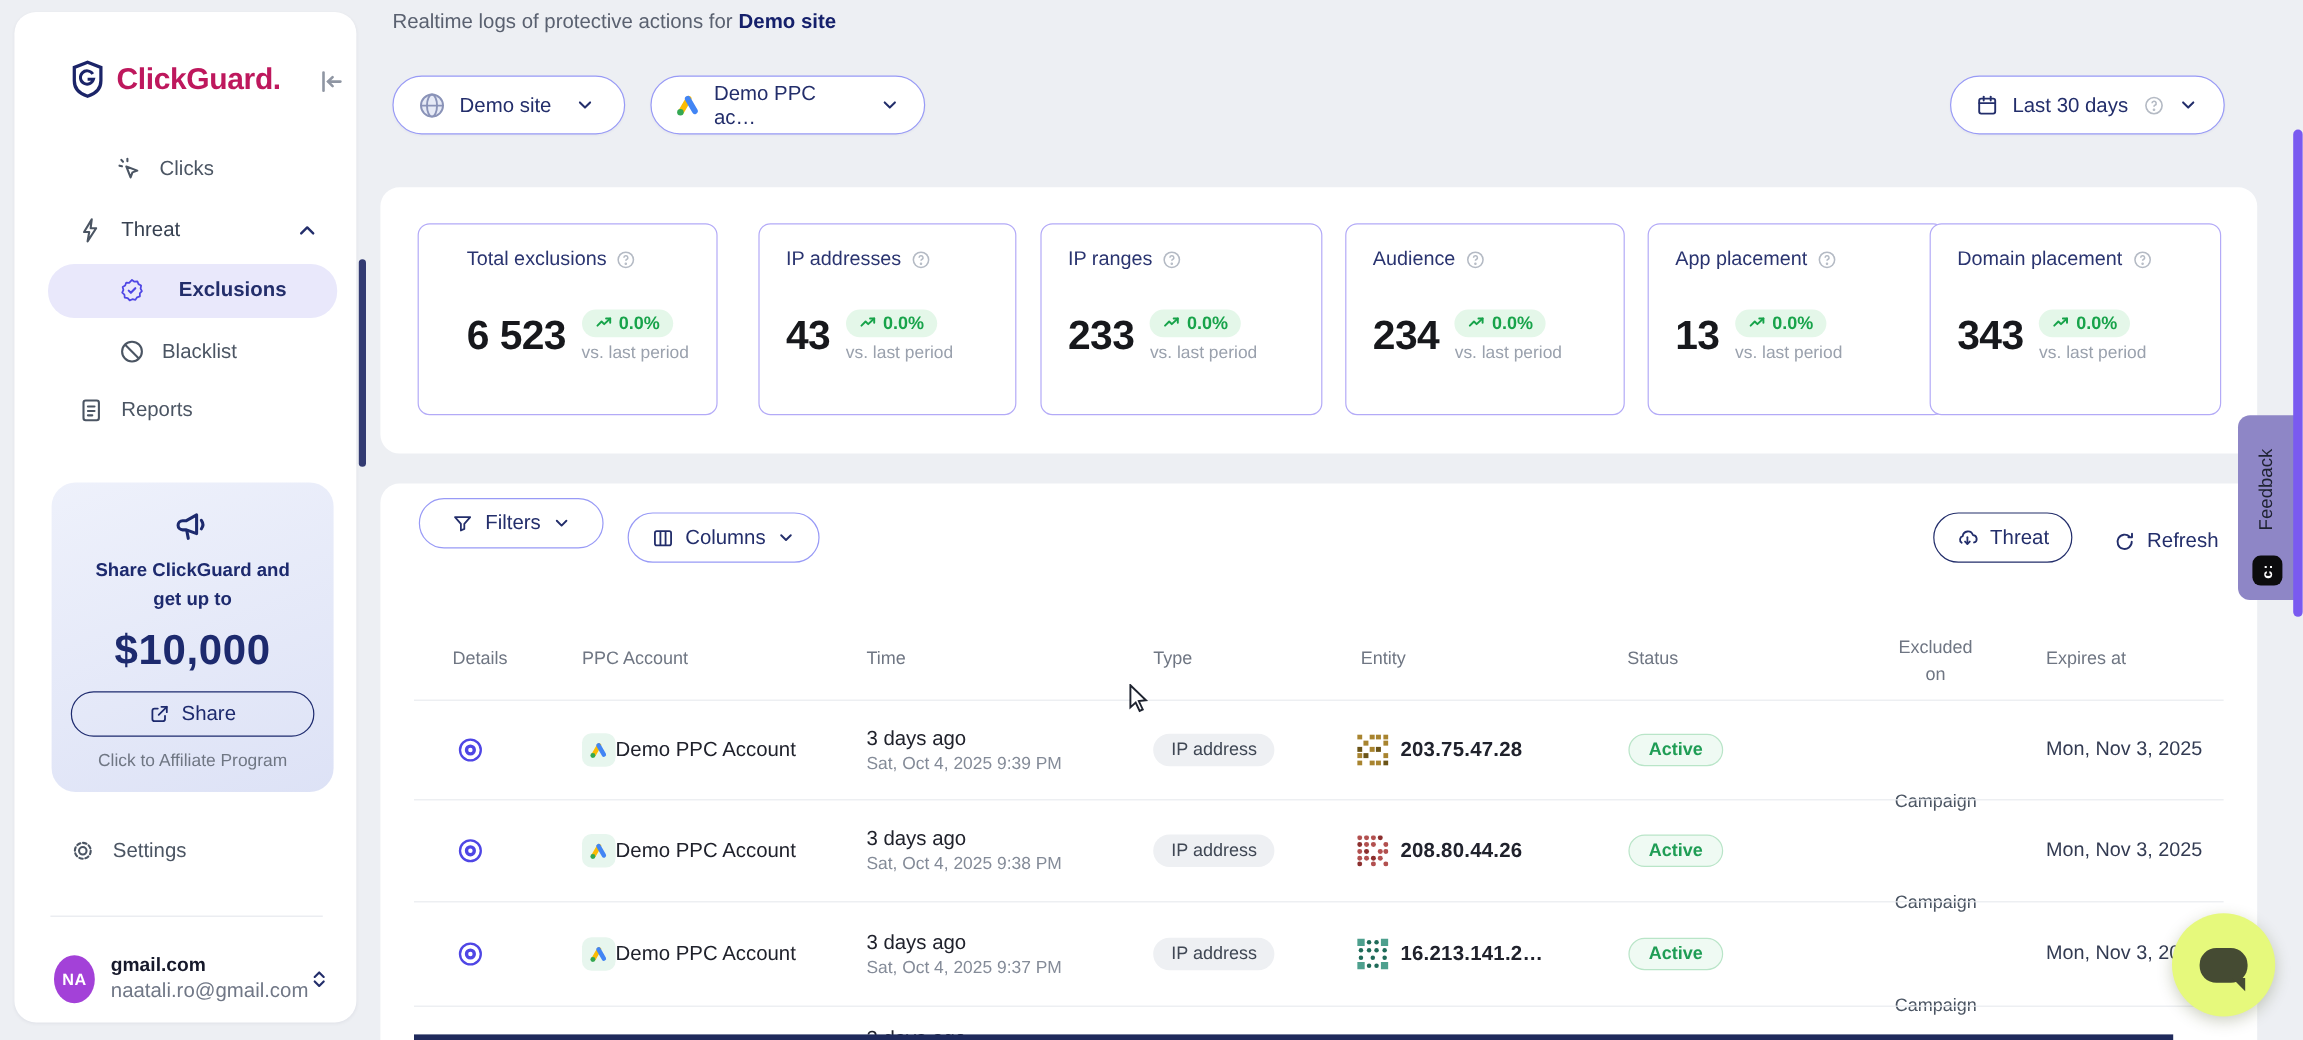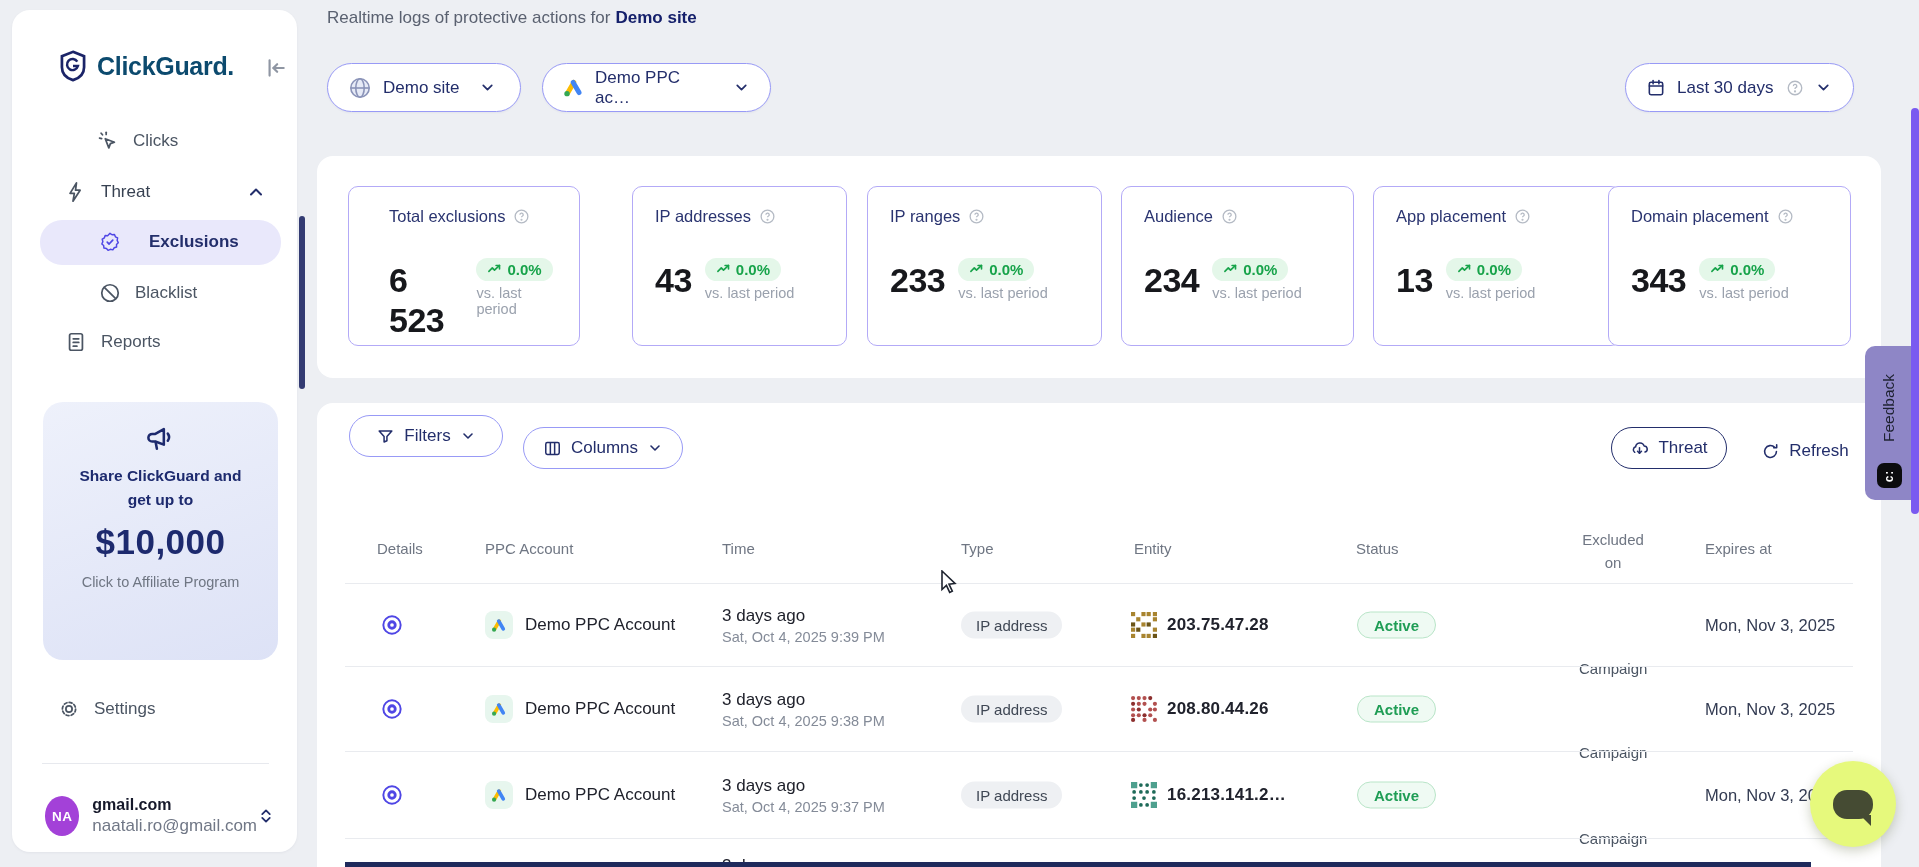--- a/index.html
+++ b/index.html
@@ -3,21 +3,21 @@
 <meta charset="utf-8">
 <style>
   * { margin:0; padding:0; box-sizing:border-box; }
   html,body { width:1919px; height:867px; overflow:hidden; }
   body { background:#edeff3; font-family:"Liberation Sans", sans-serif; position:relative; color:#1f2937; }
   .abs { position:absolute; }
 
   
   .sidebar { left:12px; top:10px; width:285px; height:842px; background:#fff; border-radius:18px; box-shadow:0 1px 3px rgba(20,25,60,.05); }
   .logo-row { position:absolute; left:46px; top:40px; display:flex; align-items:center; gap:9px; }
-  .logo-text { font-size:25px; font-weight:bold; color:#0c4a6e; letter-spacing:-.3px; }
+  .logo-text { font-size:25px; font-weight:bold; color:#be185d; letter-spacing:-.3px; }
   .collapse-btn { position:absolute; left:250px; top:45px; width:26px; height:26px; color:#8f96a3; cursor:pointer; }
   .nav-item { position:absolute; display:flex; align-items:center; gap:14px; font-size:17px; color:#4b5563; cursor:pointer; }
   .nav-item .nicon { width:22px; height:22px; flex:0 0 22px; color:#4b5563; }
   .nav-active-pill { position:absolute; left:28px; top:210px; width:241px; height:45px; background:#e9e8fb; border-radius:22px; }
   .nav-exclusions { color:#232e6b; font-weight:bold; }
   .nav-exclusions .nicon { color:#4f46e5; }
   .threat-chevron { position:absolute; left:234px; top:172px; width:20px; height:20px; color:#232e6b; }
   .side-scroll-thumb { position:absolute; left:287px; top:206px; width:6px; height:173px; background:#333b72; border-radius:3px; }
 
   .promo-card { position:absolute; left:31px; top:392px; width:235px; height:258px; border-radius:20px;
@@ -70,21 +70,21 @@
   .btn-filters { left:32px; top:12px; width:154px; }
   .btn-columns { left:206px; top:24px; width:160px; }
   .btn-export  { left:1294px; top:24px; width:116px; border:1.6px solid #232e6b; }
   .btn-refresh { left:1428px; top:27px; width:120px; border:none; box-shadow:none; }
 
   .th { position:absolute; font-size:15px; color:#6f7683; }
   .row-divider { position:absolute; left:28px; width:1508px; height:1px; background:#e9ebef; }
   .trow { position:absolute; left:0; width:1564px; height:85px; }
   .cell { position:absolute; top:50%; transform:translateY(-50%); }
   .eye-btn { width:26px; height:26px; color:#4f46e5; cursor:pointer; }
-  .ppc-cell { display:flex; align-items:center; gap:12px; }
+  .ppc-cell { display:flex; align-items:center; gap:0; }
   .ppc-badge { width:28px; height:28px; border-radius:8px; background:#e7f6ee; display:flex; align-items:center; justify-content:center; }
   .ppc-name { font-size:17px; color:#20222c; font-weight:500; }
   .time-rel { font-size:17px; color:#20222c; font-weight:500; }
   .time-abs { font-size:14.5px; color:#848b98; margin-top:3px; }
   .type-pill { background:#eef0f3; border-radius:15px; padding:5px 15px; font-size:15px; color:#3f4754; display:inline-block; }
   .entity-cell { display:flex; align-items:center; gap:10px; }
   .entity-text { font-size:17px; font-weight:bold; color:#20222c; letter-spacing:.2px; }
   .status-pill { border:1.4px solid #b9e5c8; background:#effaf3; color:#1f9d55; font-size:15px; font-weight:bold;
     border-radius:16px; padding:4px 16px; display:inline-block; }
   .excluded-cell { font-size:15px; color:#4b5563;margin-top:43px; }
@@ -200,20 +200,30 @@
     <div class="promo-icon">
       <svg viewBox="0 0 24 24" fill="none" stroke="currentColor" stroke-width="1.8" stroke-linecap="round" stroke-linejoin="round" width="34" height="34">
         <path d="M14 5v11l-6-2.2H5.8a2.7 2.7 0 0 1 0-5.4H8L14 5z"></path>
         <path d="M8.2 14.2l.9 4.6"></path>
         <path d="M16.8 8.2a4.2 4.2 0 0 1 0 5"></path>
       </svg>
     </div>
     <div class="promo-line">Share ClickGuard and</div>
     <div class="promo-line">get up to</div>
     <div class="promo-amount">$10,000</div>
+    <div class="promo-share-btn">
+      <span>
+        <svg viewBox="0 0 24 24" fill="none" stroke="currentColor" stroke-width="2" stroke-linecap="round" stroke-linejoin="round" width="18" height="18">
+          <path d="M14 4h6v6"></path>
+            <path d="M20 4l-9 9"></path>
+            <path d="M10 6H6.5A2.5 2.5 0 0 0 4 8.5v9A2.5 2.5 0 0 0 6.5 20h9a2.5 2.5 0 0 0 2.5-2.5V14"></path>
+        </svg>
+      </span>
+      <span>Share</span>
+    </div>
     <div class="promo-affiliate">Click to Affiliate Program</div>
   </div>
 
   <div class="nav-item abs settings-row">
     <span class="nicon">
       <svg viewBox="0 0 24 24" fill="none" stroke="currentColor" stroke-width="1.9" stroke-linecap="round" width="22" height="22">
         <circle cx="12" cy="12" r="3.4"></circle>
         <circle cx="12" cy="12" r="7.2" stroke-dasharray="3.2 2.45"></circle>
       </svg>
     </span>
@@ -292,21 +302,21 @@
   </span>
   <span class="chev">
     <svg viewBox="0 0 24 24" fill="none" stroke="currentColor" stroke-width="2.4" stroke-linecap="round" stroke-linejoin="round" width="17" height="17">
         <path d="M6 9l6 6 6-6"></path>
       </svg>
   </span>
 </div>
 
 <div class="abs stats-panel">
 
-  <div class="stat-card" style="left:31px; width:232px;padding-left:40px;">
+  <div class="stat-card" style="left:31px; width:250px;padding-left:40px;">
     <div class="stat-title">
         <span>Total exclusions</span>
       <span class="help">
           <svg viewBox="0 0 24 24" fill="none" stroke="currentColor" stroke-width="1.8" width="17" height="17">
             <circle cx="12" cy="12" r="9"></circle>
             <path d="M9.8 9.5a2.3 2.3 0 1 1 3.2 2.1c-.8.35-1 .9-1 1.6"></path>
             <circle cx="12" cy="16.6" r="0.6" fill="currentColor"></circle>
           </svg>
         </span>
       </div>

